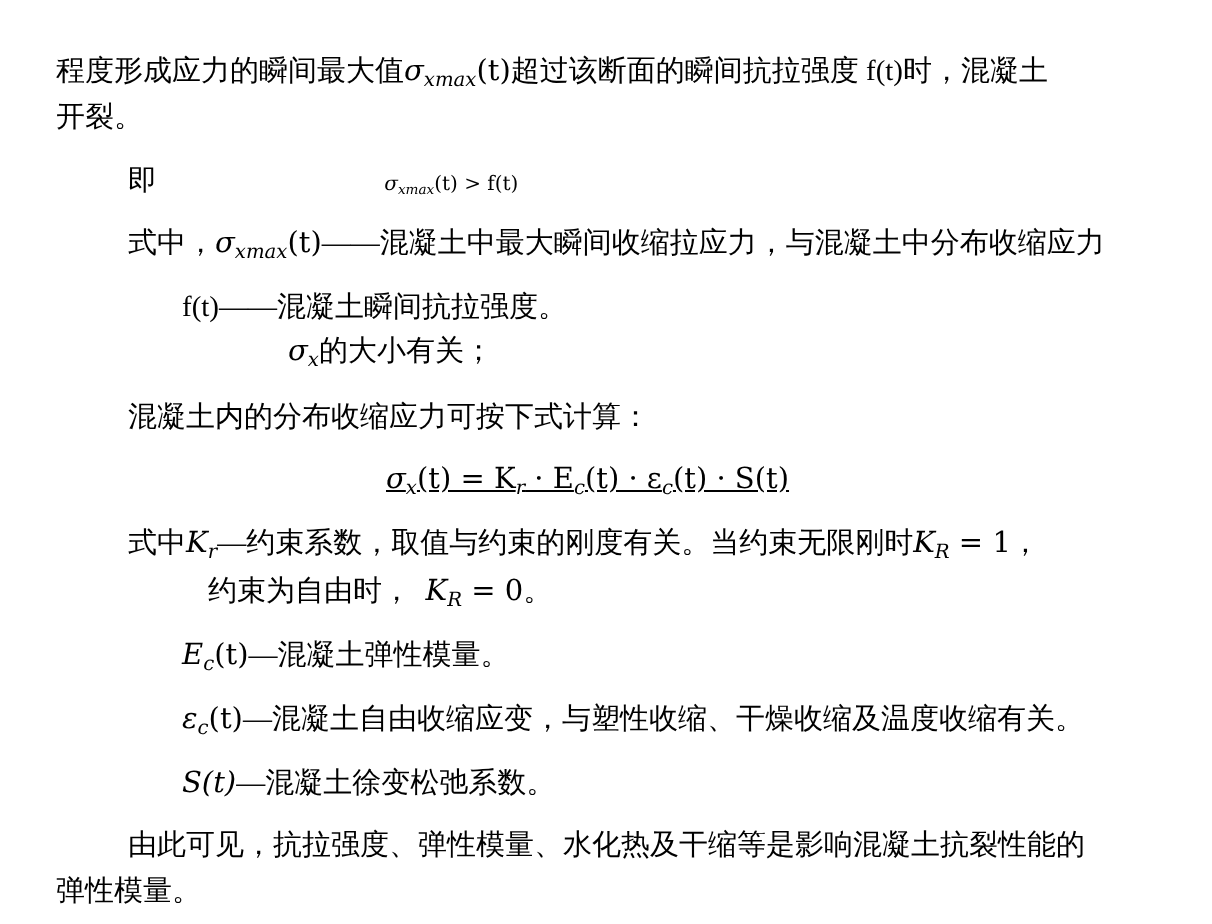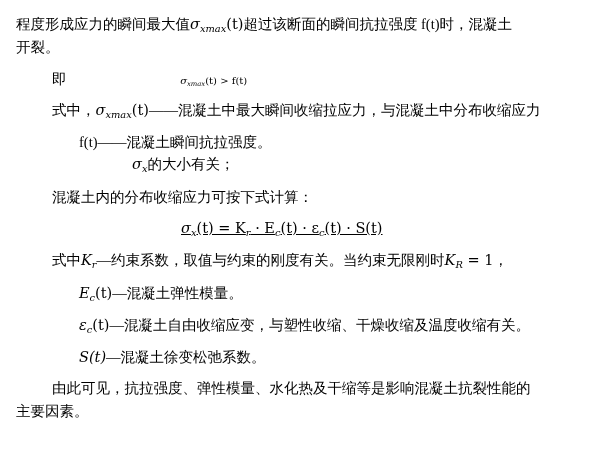--- a/index.html
+++ b/index.html
@@ -11,21 +11,21 @@
     width: 606px;
     height: 462px;
     font-family: "Liberation Serif", "DejaVu Serif", serif;
     color: #000000;
     overflow: hidden;
   }
   .page {
     position: relative;
     width: 606px;
     height: 462px;
-    padding: 4px;
+    padding: 16px;
     box-sizing: border-box;
   }
   .para {
     font-size: 14.5px;
     line-height: 1.55;
     margin: 0 0 0 0;
     padding: 0 14px 0 12px;
   }
   .p-top {
     padding-top: 9px;
@@ -97,33 +97,36 @@
     <span>混凝土内的分布收缩应力可按下式计算：</span>
   </div>
 
   <div class="para blk">
     <span class="eq-line2"><span class="sym"><span>σ</span><sub>x</sub><span class="up">(t) = K</span><sub>r</sub><span class="up"> · E</span><sub>c</sub><span class="up">(t) · ε</span><sub>c</sub><span class="up">(t) · S(t)</span></span></span>
   </div>
 
   <div class="para blk lvl1">
     <span>式中</span><span class="sym"><span>K</span><sub>r</sub></span><span>—约束系数，取值与约束的刚度有关。当约束无限刚时</span><span class="sym"><span>K</span><sub>R</sub><span class="up"> = 1，</span></span>
   </div>
+  <div class="para lvl3">
+    <span>约束为自由时，</span>&nbsp;&nbsp;<span class="sym"><span>K</span><sub>R</sub><span class="up"> = 0。</span></span>
+  </div>
 
   <div class="para blk lvl2">
     <span class="sym"><span>E</span><sub>c</sub><span class="up">(t)</span></span><span>—混凝土弹性模量。</span>
   </div>
 
   <div class="para blk lvl2">
     <span class="sym"><span>ε</span><sub>c</sub><span class="up">(t)</span></span><span>—混凝土自由收缩应变，与塑性收缩、干燥收缩及温度收缩有关。</span>
   </div>
 
   <div class="para blk lvl2">
     <span class="sym"><span>S(t)</span></span><span>—混凝土徐变松弛系数。</span>
   </div>
 
   <div class="para blk lvl1">
     <span>由此可见，抗拉强度、弹性模量、水化热及干缩等是影响混凝土抗裂性能的</span>
   </div>
   <div class="para">
-    <span>主要因素。</span>
+    <span>弹性模量。</span>
   </div>
 
 </div>
 
 </body></html>

